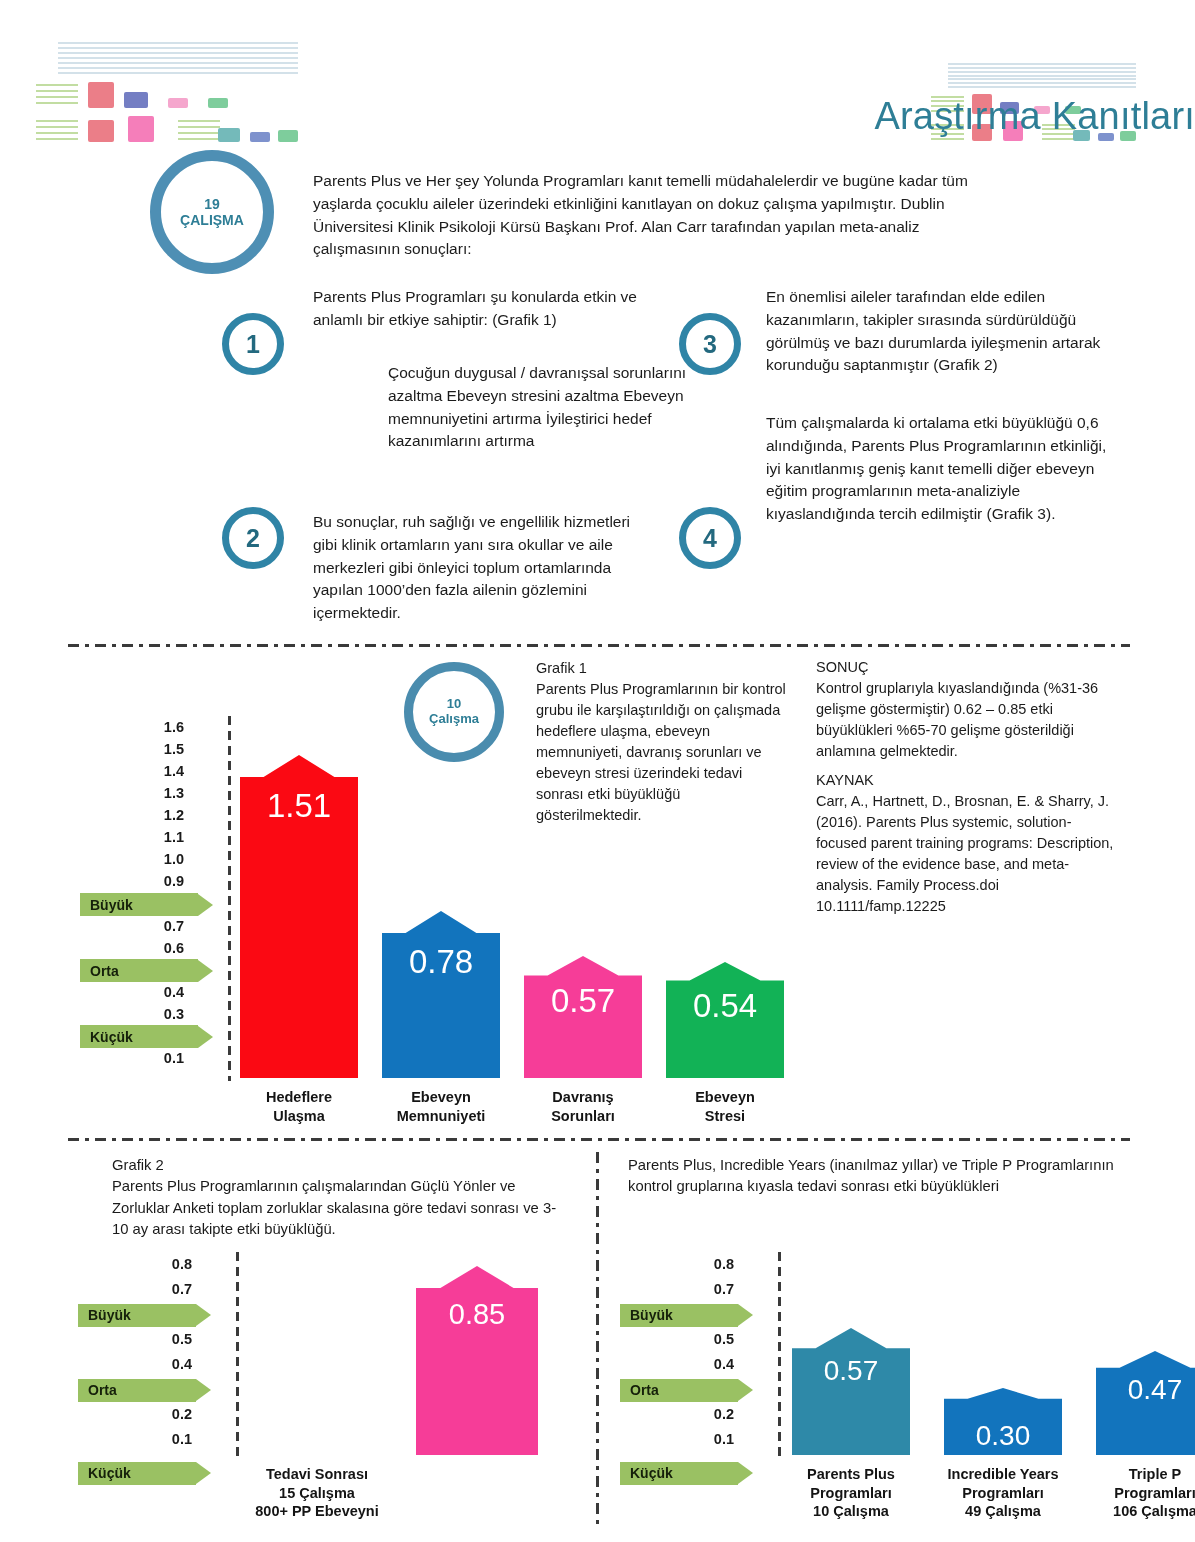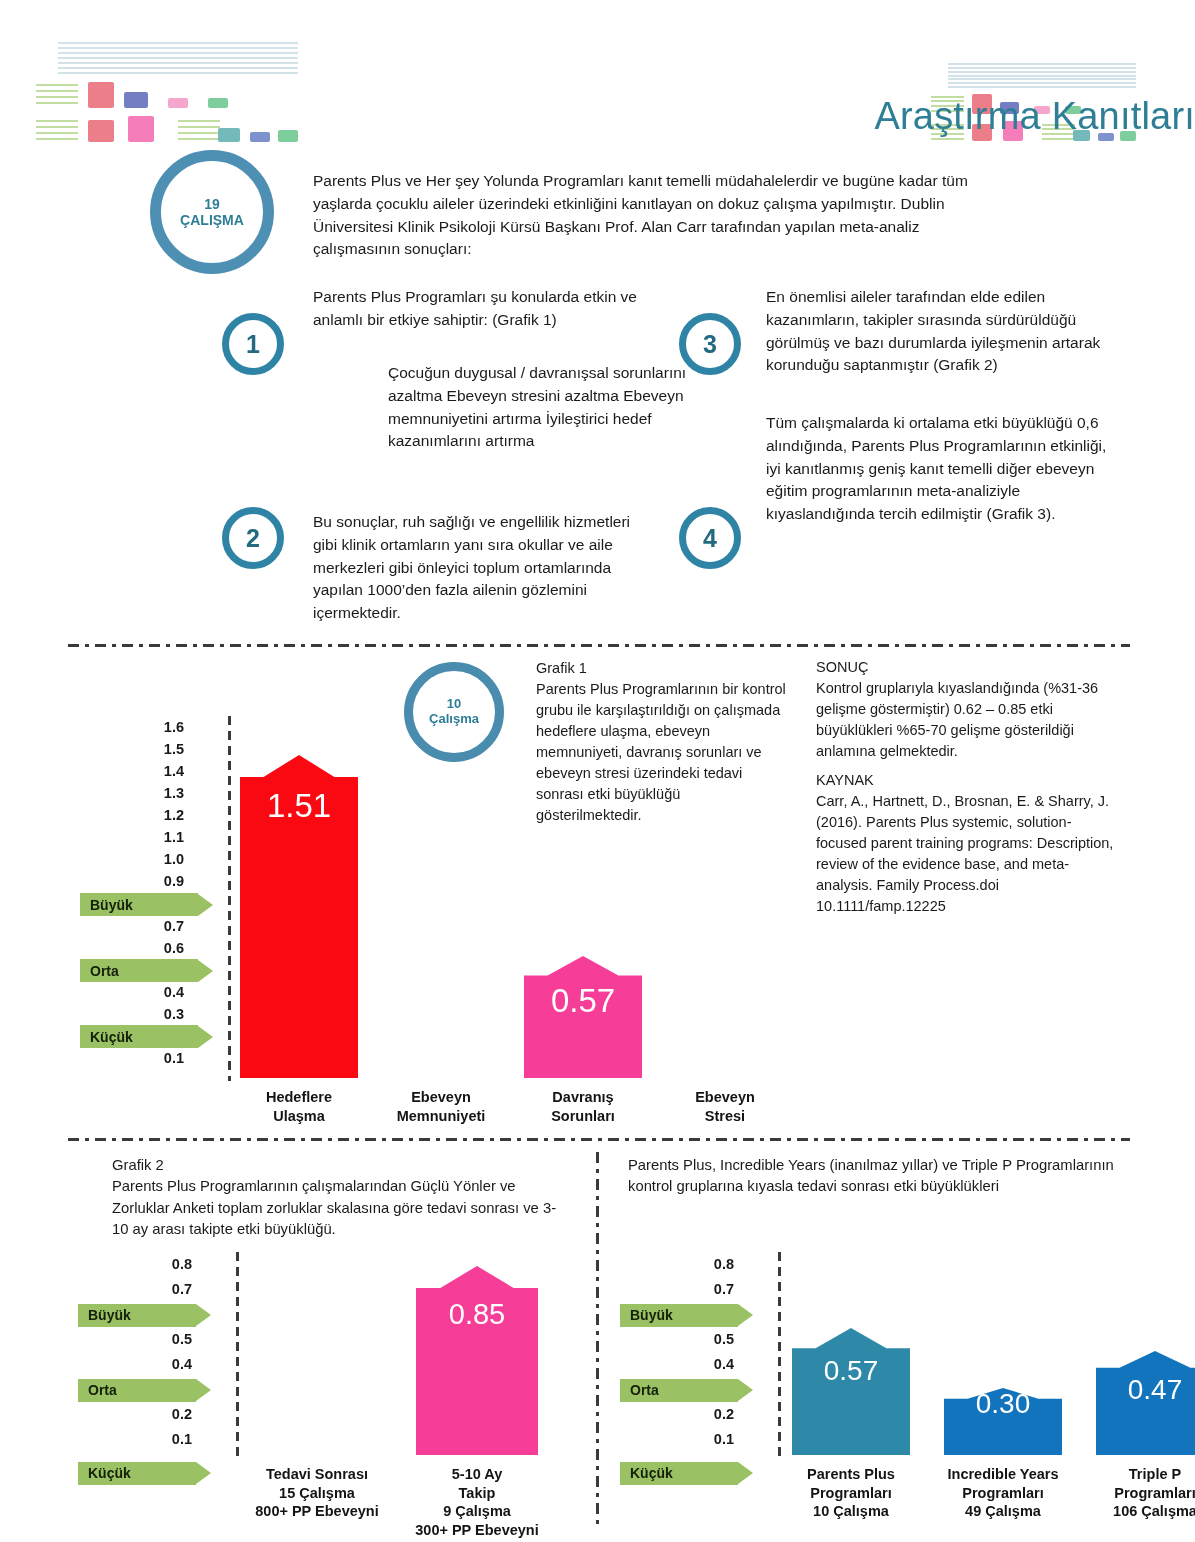--- a/index.html
+++ b/index.html
@@ -265,28 +265,40 @@
       <div class="band-tip"></div>
     </div>
     <div class="axis-dashed" style="left: 158px; top: 56px; height: 365px;"></div>
     <div class="bar" style="left: 170px; top: 95px; width: 118px; height: 323px;">
       <svg class="bar-shape" viewBox="0 0 118 323" width="118" height="323" preserveAspectRatio="none">
             <path d="M0,22 L23.6,22 L59,0 L94.4,22 L118,22 L118,323 L0,323 Z" fill="#fb0913"></path>
       </svg>
       <div class="bar-val" style="font-size: 33px; top: 32px;">1.51</div>
     </div>
     <div class="bar-cap" style="left: 156px; top: 428px; width: 146px;">Hedeflere<br>Ulaşma</div>
+    <div class="bar" style="left: 312px; top: 251px; width: 118px; height: 167px;">
+      <svg class="bar-shape" viewBox="0 0 118 167" width="118" height="167" preserveAspectRatio="none">
+            <path d="M0,22 L23.6,22 L59,0 L94.4,22 L118,22 L118,167 L0,167 Z" fill="#1274bd"></path>
+      </svg>
+      <div class="bar-val" style="font-size: 33px; top: 32px;">0.78</div>
+    </div>
     <div class="bar-cap" style="left: 298px; top: 428px; width: 146px;">Ebeveyn<br>Memnuniyeti</div>
     <div class="bar" style="left: 454px; top: 296px; width: 118px; height: 122px;">
       <svg class="bar-shape" viewBox="0 0 118 122" width="118" height="122" preserveAspectRatio="none">
             <path d="M0,19.52 L23.6,19.52 L59,0 L94.4,19.52 L118,19.52 L118,122 L0,122 Z" fill="#f63d98"></path>
       </svg>
       <div class="bar-val" style="font-size: 33px; top: 25.96px;">0.57</div>
     </div>
     <div class="bar-cap" style="left: 440px; top: 428px; width: 146px;">Davranış<br>Sorunları</div>
+    <div class="bar" style="left: 596px; top: 302px; width: 118px; height: 116px;">
+      <svg class="bar-shape" viewBox="0 0 118 116" width="118" height="116" preserveAspectRatio="none">
+            <path d="M0,18.56 L23.6,18.56 L59,0 L94.4,18.56 L118,18.56 L118,116 L0,116 Z" fill="#12b256"></path>
+      </svg>
+      <div class="bar-val" style="font-size: 33px; top: 24.88px;">0.54</div>
+    </div>
     <div class="bar-cap" style="left: 582px; top: 428px; width: 146px;">Ebeveyn<br>Stresi</div>
   </div>
 
 <div class="ring ring-10">
   <span>10</span>
   <span>Çalışma</span>
 </div>
 
 <div class="sidetext g1text">
   <div class="hd">Grafik 1</div>
@@ -335,21 +347,20 @@
       <div class="band-tip"></div>
     </div>
     <div class="axis-dashed" style="left: 158px; top: 12px; height: 210px;"></div>
     <div class="bar-cap" style="left: 164px; top: 225px; width: 150px;">Tedavi Sonrası<br>15 Çalışma<br>800+ PP Ebeveyni</div>
     <div class="bar" style="left: 338px; top: 26px; width: 122px; height: 189px;">
       <svg class="bar-shape" viewBox="0 0 122 189" width="122" height="189" preserveAspectRatio="none">
             <path d="M0,22 L24.4,22 L61,0 L97.6,22 L122,22 L122,189 L0,189 Z" fill="#f63d98"></path>
       </svg>
       <div class="bar-val" style="font-size: 29px; top: 32px;">0.85</div>
     </div>
-    <div class="bar-cap" style="left: 324px; top: 225px; width: 150px;">5-10 Ay<br>Takip<br>9 Çalışma<br>300+ PP Ebeveyni</div>
   </div>
 
 <div class="g3head">
   <div>Parents Plus, Incredible Years (inanılmaz yıllar) ve Triple P Programlarının kontrol gruplarına kıyasla tedavi sonrası etki büyüklükleri</div>
 </div>
 <div class="chart" id="chart-grafik3" style="left:620px; top:1240px; width:530px; height:300px;">
     <div class="tick" style="left: 80px; top: 16px;">0.8</div>
     <div class="tick" style="left: 80px; top: 41px;">0.7</div>
     <div class="tick" style="left: 80px; top: 66px;">0.6</div>
     <div class="tick" style="left: 80px; top: 91px;">0.5</div>
@@ -380,21 +391,21 @@
       <svg class="bar-shape" viewBox="0 0 118 127" width="118" height="127" preserveAspectRatio="none">
             <path d="M0,20.32 L23.6,20.32 L59,0 L94.4,20.32 L118,20.32 L118,127 L0,127 Z" fill="#2e89a8"></path>
       </svg>
       <div class="bar-val" style="font-size: 28px; top: 26.86px;">0.57</div>
     </div>
     <div class="bar-cap" style="left: 158px; top: 225px; width: 146px;">Parents Plus<br>Programları<br>10 Çalışma</div>
     <div class="bar" style="left: 324px; top: 148px; width: 118px; height: 67px;">
       <svg class="bar-shape" viewBox="0 0 118 67" width="118" height="67" preserveAspectRatio="none">
             <path d="M0,10.72 L23.6,10.72 L59,0 L94.4,10.72 L118,10.72 L118,67 L0,67 Z" fill="#1274bd"></path>
       </svg>
-      <div class="bar-val" style="font-size: 28px; top: 0;">0.30</div>
+      <div class="bar-val" style="font-size: 28px; top: 32px;">0.30</div>
     </div>
     <div class="bar-cap" style="left: 310px; top: 225px; width: 146px;">Incredible Years<br>Programları<br>49 Çalışma</div>
     <div class="bar" style="left: 476px; top: 111px; width: 118px; height: 104px;">
       <svg class="bar-shape" viewBox="0 0 118 104" width="118" height="104" preserveAspectRatio="none">
             <path d="M0,16.64 L23.6,16.64 L59,0 L94.4,16.64 L118,16.64 L118,104 L0,104 Z" fill="#1274bd"></path>
       </svg>
       <div class="bar-val" style="font-size: 28px; top: 22.72px;">0.47</div>
     </div>
     <div class="bar-cap" style="left: 462px; top: 225px; width: 146px;">Triple P<br>Programları<br>106 Çalışma</div>
   </div>

